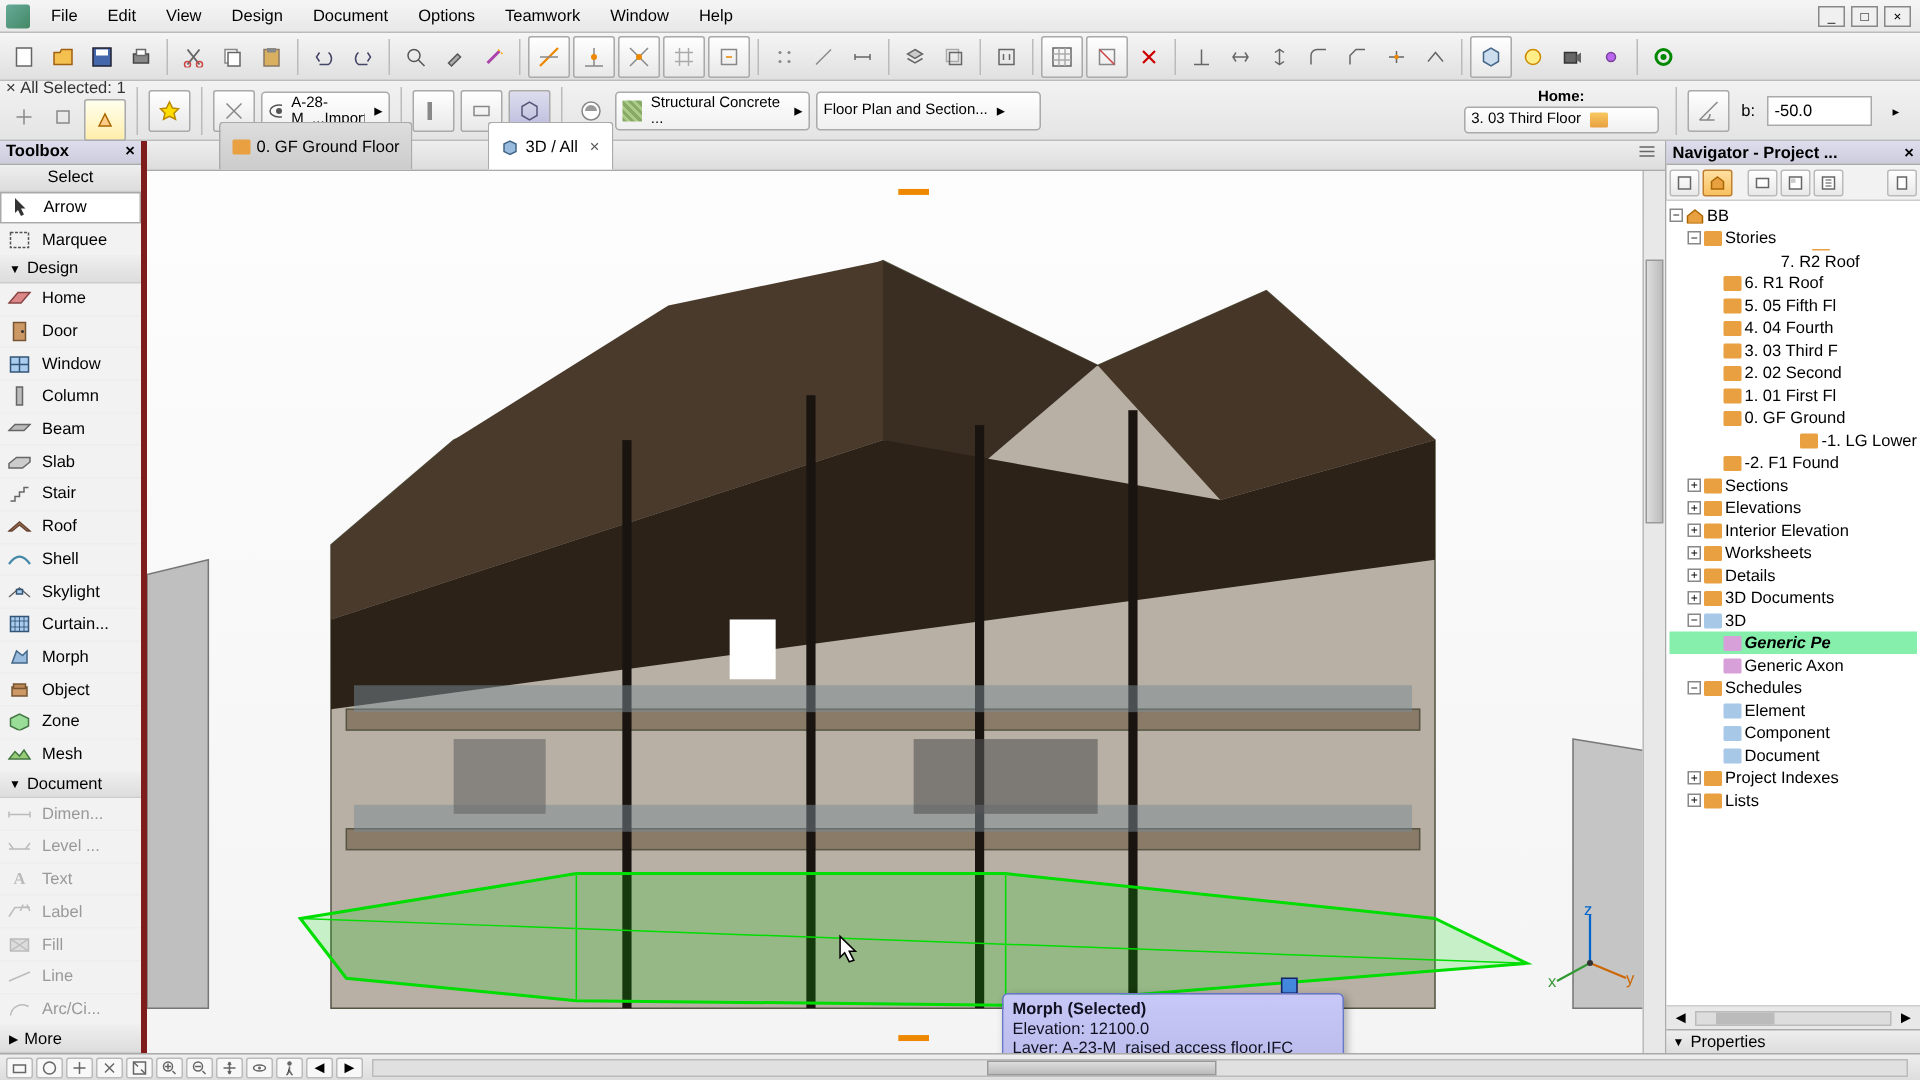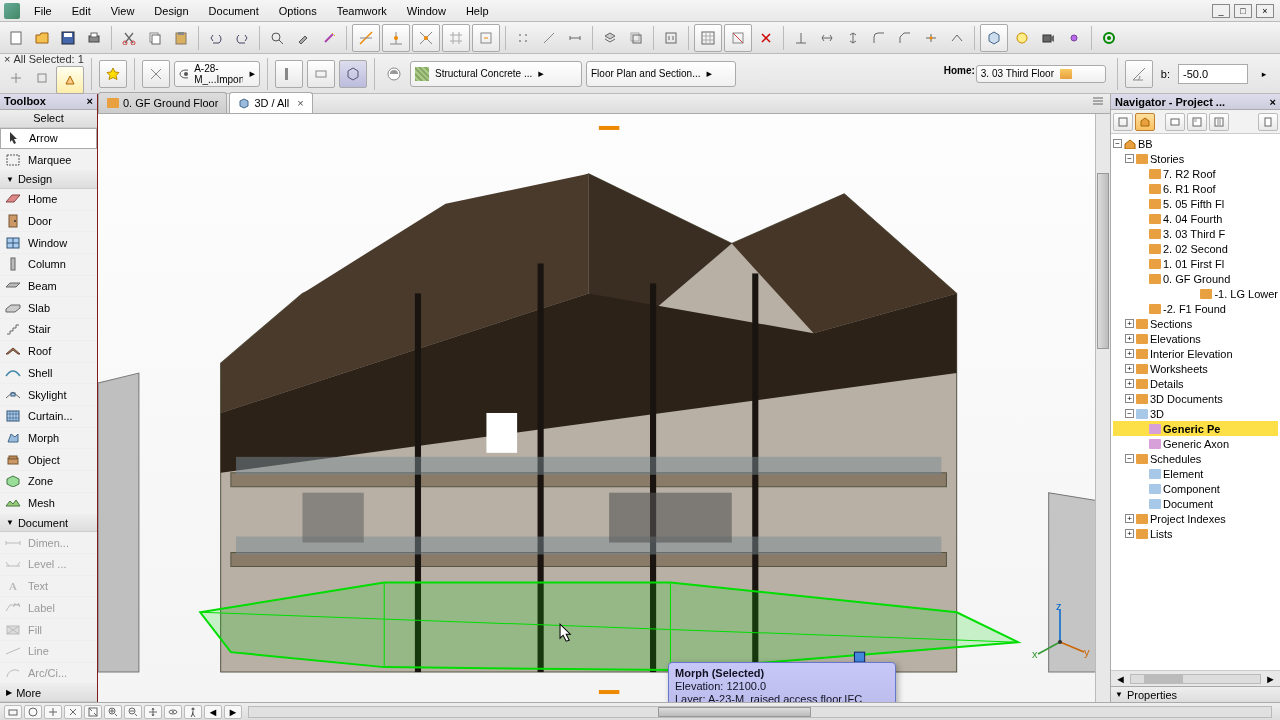--- a/index.html
+++ b/index.html
@@ -20,35 +20,35 @@
 .tb-sep { width:1px; height:24px; background:#bbb; margin:0 3px; }
 .tb-input { width:70px; height:20px; border:1px solid #aaa; background:#fff; padding:0 4px; }
 
 
 .infobar { height:40px; background:linear-gradient(#f2f2f2,#e4e4e4); border-bottom:1px solid #bbb; display:flex; align-items:center; padding:0 4px; gap:4px; }
 
 
 .main { display:flex; height:calc(720px - 22px - 32px - 40px - 18px); }
 
 
-.toolbox { width:98px; background:#f2f2f2; border-right:1px solid #7f1d1d; display:flex; flex-direction:column; }
+.toolbox { width:98px; background:#f2f2f2; border-right:4px solid #7f1d1d; display:flex; flex-direction:column; }
 .tbx-title { height:16px; background:linear-gradient(#dde,#ccd); border-bottom:1px solid #aaa; padding:0 4px; display:flex; align-items:center; justify-content:space-between; font-weight:bold; }
 .tbx-title .x { cursor:pointer; }
 .tbx-section { height:18px; background:linear-gradient(#eee,#ddd); border-bottom:1px solid #ccc; padding:0 6px; display:flex; align-items:center; gap:4px; }
 .tbx-section .tri { font-size:8px; }
 .tbx-tool { height:22px; display:flex; align-items:center; gap:6px; padding:0 4px; cursor:pointer; border-bottom:1px solid #eee; }
 .tbx-tool.sel { background:#fff; border:1px solid #aaa; }
 .tbx-tool.dim { color:#999; }
 .tbx-ico { width:18px; height:14px; display:flex; align-items:center; justify-content:center; }
 svg { display:block; }
 
 
 .center { flex:1; display:flex; flex-direction:column; background:#fff; }
 .tabs { height:20px; background:linear-gradient(#eee,#ddd); display:flex; align-items:flex-end; border-bottom:1px solid #aaa; }
-.tab { height:21px; display:flex; align-items:center; gap:4px; padding:0 8px; border:1px solid #aaa; border-bottom:none; background:linear-gradient(#ddd,#ccc); border-radius:3px 3px 0 0; margin-right:2px; cursor:pointer; }
+.tab { height:32px; display:flex; align-items:center; gap:4px; padding:0 8px; border:1px solid #aaa; border-bottom:none; background:linear-gradient(#ddd,#ccc); border-radius:3px 3px 0 0; margin-right:2px; cursor:pointer;margin-left:48px; }
 .tab.active { background:#fff; }
 .tab .ico { width:12px; height:10px; background:#e8a040; border-radius:1px; }
 .tab .x { margin-left:4px; color:#555; }
 .viewport { flex:1; position:relative; background:linear-gradient(#fdfdfd,#f4f4f4); overflow:hidden; }
 
 
 .building { position:absolute; inset:0; }
 
 
 .tooltip { position:absolute; left:570px; top:548px; width:228px; background:linear-gradient(#c8c8f8,#b8b8e8); border:1px solid #6677cc; border-radius:4px; padding:4px 6px; font-size:10px; line-height:13px; color:#112; box-shadow:2px 2px 6px rgba(0,0,0,.3); }
@@ -57,21 +57,21 @@
 .axis-gizmo { position:absolute; right:20px; bottom:40px; width:60px; height:60px; }
 
 
 .navigator { width:170px; background:#f2f2f2; border-left:1px solid #aaa; display:flex; flex-direction:column; }
 .nav-title { height:16px; background:linear-gradient(#dde,#ccd); border-bottom:1px solid #aaa; padding:0 4px; display:flex; align-items:center; justify-content:space-between; font-weight:bold; }
 .nav-btns { height:24px; display:flex; align-items:center; gap:2px; padding:0 2px; border-bottom:1px solid #ccc; }
 .nav-btn { width:20px; height:18px; border:1px solid #bbb; background:linear-gradient(#fff,#e8e8e8); border-radius:2px; cursor:pointer; display:flex; align-items:center; justify-content:center; }
 .nav-btn.sel { background:linear-gradient(#ffe0a0,#f8c060); border-color:#c08030; }
 .tree { flex:1; overflow:auto; background:#fff; padding:2px; font-size:10px; }
 .tree-row { display:flex; align-items:center; gap:2px; height:15px; cursor:pointer; white-space:nowrap; }
-.tree-row.sel-row { background:#fde047; }
+.tree-row.sel-row { background:#86efac;font-style:italic; }
 .tree-toggle { width:9px; height:9px; border:1px solid #888; display:flex; align-items:center; justify-content:center; font-size:8px; line-height:1; background:#fff; }
 .tree-ico { width:12px; height:10px; background:#e8a040; border-radius:1px; }
 .tree-ico.alt { background:#a8c8e8; }
 .tree-ico.cam { background:#d8a0d8; }
 .tree-scroll { height:16px; background:#e8e8e8; border-top:1px solid #ccc; display:flex; align-items:center; }
 .nav-foot { height:24px; display:flex; align-items:center; justify-content:flex-end; padding:0 4px; gap:4px; border-top:1px solid #ccc; }
 .nav-foot .btn { height:18px; padding:0 12px; border:1px solid #aaa; background:linear-gradient(#fff,#e8e8e8); border-radius:2px; cursor:pointer; }
 
 .prop-title { height:16px; background:linear-gradient(#eee,#ddd); display:flex; align-items:center; gap:4px; padding:0 4px; border-top:1px solid #aaa; }
 .prop-row { height:22px; display:flex; align-items:center; padding:0 4px; gap:4px; }
@@ -399,31 +399,31 @@
         <path d="M3 5l5-3 5 3v6l-5 3-5-3z" fill="none" stroke="#557"></path>
       </svg>
     </div>
   <div class="tb-sep" style="height:32px"></div>
   <div class="tb-btn">
       <svg width="16" height="16">
         <circle cx="8" cy="8" r="6" fill="#fff" stroke="#888"></circle>
         <path d="M4 8a4 4 0 0 1 8 0" fill="#999"></path>
       </svg>
     </div>
-  <div class="combo" style="width:172px">
+  <div class="combo" style="width:130px">
     <div style="width:14px;height:14px;background:repeating-linear-gradient(45deg,#8a6,#8a6 2px,#ac8 2px,#ac8 4px)"></div>
     <span style="font-size:10px">Structural Concrete ...</span>
     <span class="chev">▸</span>
   </div>
   <div class="combo" style="width:150px">
     <span style="font-size:10px">Floor Plan and Section...</span>
     <span class="chev">▸</span>
   </div>
   <div style="flex:1"></div>
-  <div style="display:flex;flex-direction:row;align-items:flex-start;gap:1px;margin-right:4px">
+  <div style="display:flex;flex-direction:column;align-items:center;gap:1px;margin-right:4px">
     <span style="font-size:10px;font-weight:bold">Home:</span>
     <div class="combo" style="width:130px;height:18px">
       <span style="font-size:10px">3. 03 Third Floor</span>
       <div class="folder-ico"></div>
     </div>
   </div>
   <div class="tb-sep" style="height:32px"></div>
   <div class="tb-btn framed">
       <svg width="18" height="18">
         <path d="M3 15L15 3M3 15h10" stroke="#888" fill="none"></path>
@@ -789,21 +789,21 @@
             <path d="M6 1l5 4v5H1V5z" fill="#e8a040" stroke="#a60"></path>
           </svg>
           <span>BB</span>
         </div>
       <div class="tree-row" style="padding-left:12px">
           <span class="tree-toggle">−</span>
           <div class="tree-ico"></div>
           <span>Stories</span>
         </div>
       <div id="stories-container">
-          <div class="tree-row" style="padding-left: 36px;">
+          <div class="tree-row" style="padding-left: 36px; flex-direction: column;">
             <div class="tree-ico"></div>
             <span>7. R2 Roof</span>
           </div>
           <div class="tree-row" style="padding-left: 36px;">
             <div class="tree-ico"></div>
             <span>6. R1 Roof</span>
           </div>
           <div class="tree-row" style="padding-left: 36px;">
             <div class="tree-ico"></div>
             <span>5. 05 Fifth Fl</span>

